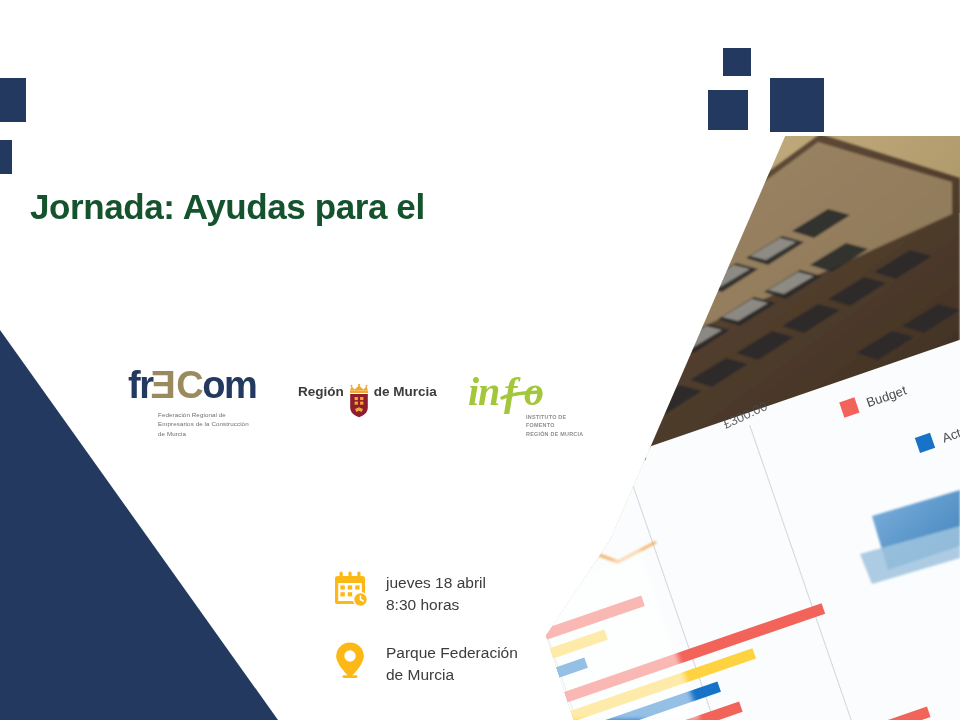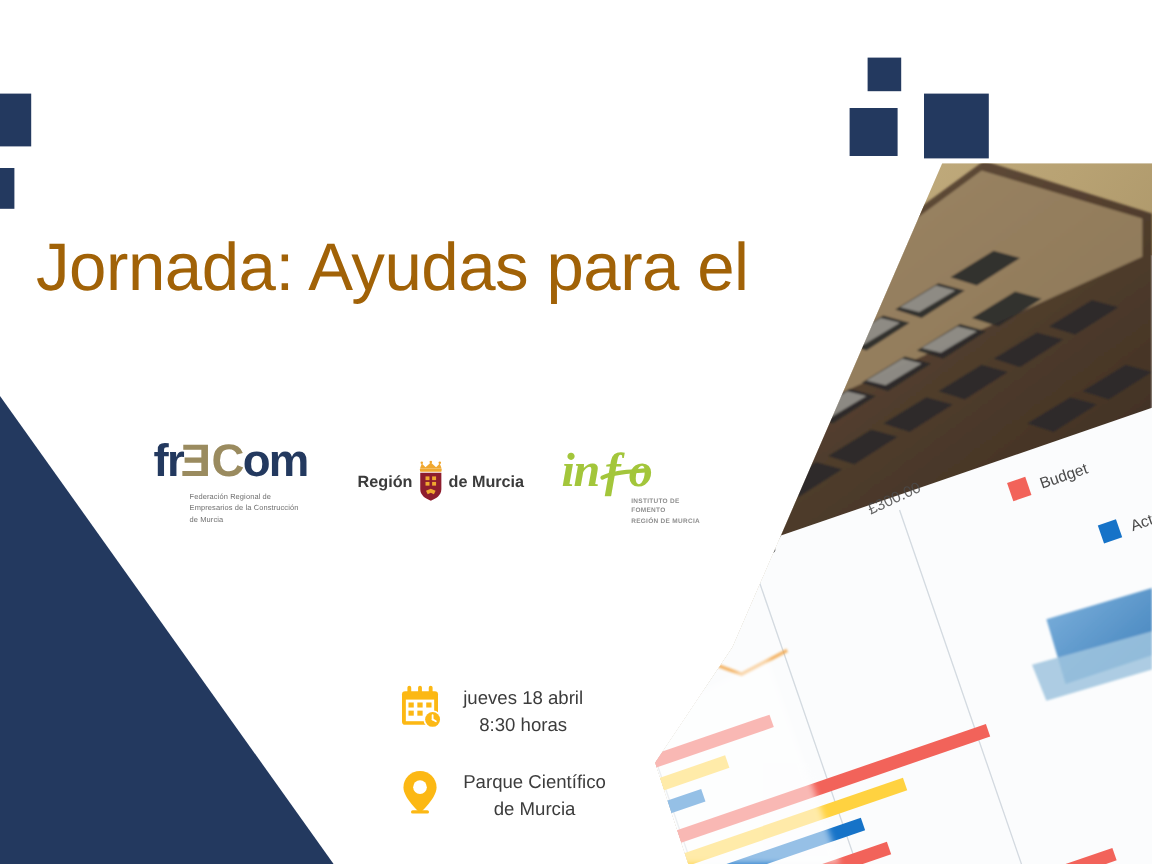--- a/index.html
+++ b/index.html
@@ -35,23 +35,23 @@
     overflow:hidden;
     background:#f2f1ee;
   }
   #photo svg { display:block; width:100%; height:100%; }
 
   
   #title-block {
     position:absolute; left:30px; top:182px; width:640px;
   }
   .title-line {
-    color:#a16207;
-    font-size:56px;
-    font-weight:normal;
+    color:#14532d;
+    font-size:35px;
+    font-weight:bold;
     line-height:1.45;
     letter-spacing:-0.4px;
     white-space:nowrap;
   }
 
   
   #logo-row {
     position:absolute; left:128px; top:366px;
     display:flex; align-items:flex-start; gap:30px;
   }
@@ -66,41 +66,41 @@
   .frecom-word .tan { color:#9A8B5F; }
   .frecom-word .mirror-e { display:inline-block; transform:scaleX(-1); }
   .frecom-sub {
     margin-top:6px; margin-left:30px;
     font-size:6.2px; line-height:1.5; color:#6E6E6E;
     font-weight:normal; letter-spacing:0.1px;
   }
 
   
   #logo-region {
-    display:flex; align-items:center; gap:3px;
+    display:flex; gap:3px;
     margin-top:18px; width:140px;
   }
   .rm-text { font-size:13.5px; font-weight:bold; color:#3B3B3B; white-space:nowrap; }
   #rm-shield { width:24px; height:34px; position:relative; }
 
   
   #logo-info { width:125px; margin-top:6px; position:relative; }
   #info-mark { width:110px; height:42px; }
   .info-sub {
     margin-left:58px; margin-top:-5px;
     font-size:5.4px; line-height:1.55; color:#8E8E8E;
     letter-spacing:0.25px; font-weight:bold;
   }
 
   
   #info-items { position:absolute; left:330px; top:570px; }
   .info-item { display:flex; align-items:flex-start; gap:16px; margin-bottom:24px; }
   .info-icon { width:40px; height:40px; flex:0 0 40px; }
   .info-text { font-size:15.5px; line-height:1.42; color:#3C3C3C; padding-top:2px; }
-  .info-text div { white-space:nowrap;text-align:center; }
+  .info-text div { white-space:nowrap; }
 </style>
 </head>
 <body>
 
 <div id="poster">
 
   <svg id="corner-triangle" viewBox="0 0 960 720" preserveAspectRatio="none" aria-hidden="true">
     <polygon points="0,330 0,720 278,720" fill="#23395F"></polygon>
   </svg>
 
@@ -351,19 +351,19 @@
 
     <div class="info-item">
       <span class="info-icon">
         <svg viewBox="0 0 40 40" width="40" height="40" aria-hidden="true">
           <path d="M20 2.5 C12.3 2.5 6.2 8.6 6.2 16.2 C6.2 25.1 20 37.5 20 37.5 C20 37.5 33.8 25.1 33.8 16.2 C33.8 8.6 27.7 2.5 20 2.5 Z" fill="#FCB814"></path>
           <circle cx="20" cy="16" r="5.7" fill="#ffffff"></circle>
           <rect x="12.5" y="35.2" width="15" height="2.8" rx="1.4" fill="#FCB814"></rect>
         </svg>
       </span>
       <span class="info-text">
-        <div>Parque Científico</div>
+        <div>Parque Federación</div>
         <div>de Murcia</div>
       </span>
     </div>
 
   </div>
 </div>
 
 </body></html>

